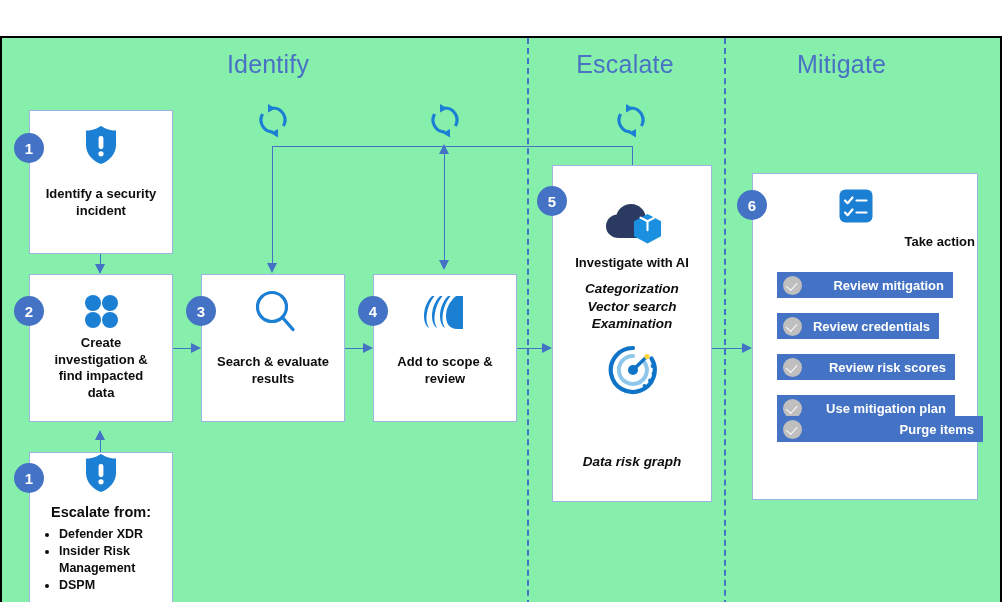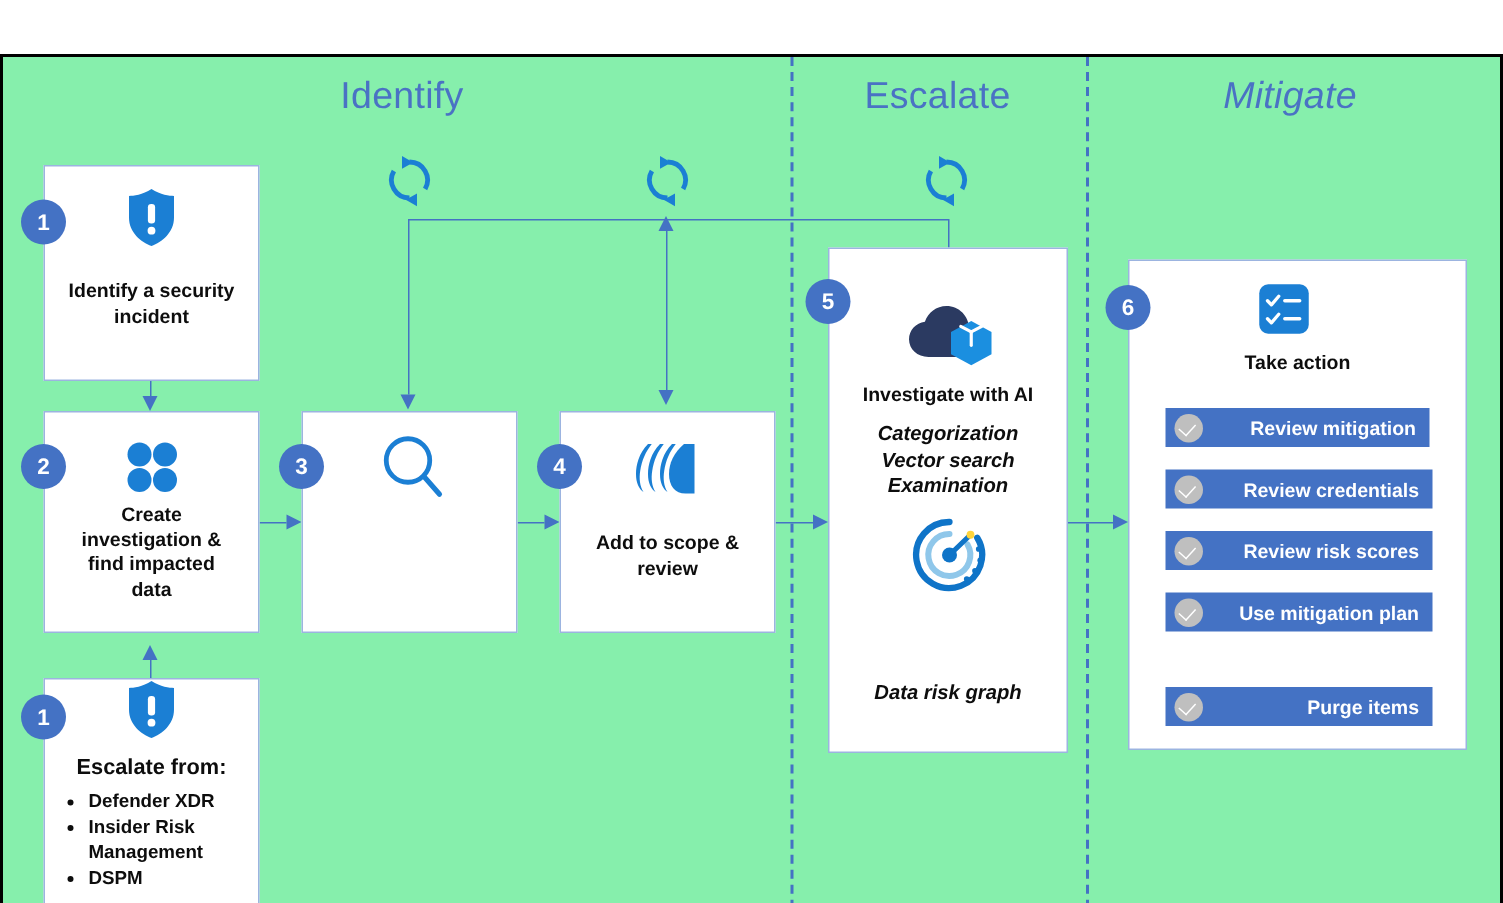--- a/index.html
+++ b/index.html
@@ -121,21 +121,21 @@
     white-space:nowrap;
   }
 </style>
 </head>
 <body>
 
 <div id="canvas">
 
   <div class="phase-title" style="left:203px;top:12px;width:126px;text-align:center;">Identify</div>
   <div class="phase-title" style="left:560px;top:12px;width:126px;text-align:center;">Escalate</div>
-  <div class="phase-title" style="left:795px;top:12px;width:126px;text-align:center;font-style:italic;">Mitigate</div>
+  <div class="phase-title" style="left:795px;top:12px;width:126px;">Mitigate</div>
 
   <div class="divider" style="left:525px;"></div>
   <div class="divider" style="left:722px;"></div>
 
   <div class="vline" style="left:98px;top:216px;height:12px;"></div>
   <div class="arrow-down" style="left:93px;top:226px;"></div>
 
   <div class="vline" style="left:98px;top:402px;height:12px;"></div>
   <div class="arrow-up" style="left:93px;top:392px;"></div>
 
@@ -215,20 +215,22 @@
 data</div>
 
   <div class="card" style="left:199px;top:236px;width:144px;height:148px;"></div>
   <div class="badge" style="left:184px;top:258px;">3</div>
   <div class="icon" style="left:250px;top:250px;">
     <svg width="46" height="48" viewBox="0 0 46 48">
       <circle cx="20" cy="19" r="14.5" fill="none" stroke="#1b7fd4" stroke-width="3.2"></circle>
       <line x1="30.5" y1="29.5" x2="41" y2="41.5" stroke="#1b7fd4" stroke-width="3.4" stroke-linecap="round"></line>
     </svg>
   </div>
+  <div class="card-label" style="left:202px;top:316px;width:138px;white-space:pre-line;">Search &amp; evaluate
+results</div>
 
   <div class="card" style="left:371px;top:236px;width:144px;height:148px;"></div>
   <div class="badge" style="left:356px;top:258px;">4</div>
   <div class="icon" style="left:418px;top:254px;">
     <svg width="48" height="42" viewBox="0 0 48 42">
       <path d="M12 4 C6 10 4 18 4 24 C4 30 6 34 9 36 C6.5 32 6 27 6.8 22 C7.8 15 10.5 9 14.5 4 Z" fill="#1b7fd4"></path>
       <path d="M20 4 C14 10 12 18 12 24 C12 30 14 34 17 36 C14.5 32 14 27 14.8 22 C15.8 15 18.5 9 22.5 4 Z" fill="#1b7fd4"></path>
       <path d="M28 4 C22 10 20 18 20 24 C20 30 22 34 25 36 C22.5 32 22 27 22.8 22 C23.8 15 26.5 9 30.5 4 Z" fill="#1b7fd4"></path>
       <path d="M36 4 C29 10 26 17 26 24 C26 32 30 37 37 37 L43 37 L43 4 Z" fill="#1b7fd4"></path>
     </svg>
@@ -291,36 +293,36 @@
     <svg width="36" height="36" viewBox="0 0 36 36">
       <rect x="1.5" y="1.5" width="33" height="33" rx="6" fill="#1b7fd4"></rect>
       <g stroke="#ffffff" stroke-width="2.2" fill="none" stroke-linecap="round" stroke-linejoin="round">
         <polyline points="7,12.5 9.6,15.2 14.5,9.5"></polyline>
         <polyline points="7,24.5 9.6,27.2 14.5,21.5"></polyline>
         <line x1="18.5" y1="12.5" x2="28.5" y2="12.5"></line>
         <line x1="18.5" y1="24.5" x2="28.5" y2="24.5"></line>
       </g>
     </svg>
   </div>
-  <div class="card-label" style="left:753px;top:196px;width:220px;">Take action</div>
+  <div class="card-label" style="left:753px;top:196px;width:220px;text-align:right;">Take action</div>
 
   <div class="act-btn" style="left:775px;top:234px;width:176px;">
     <span class="act-check"></span>
     <span class="act-text">Review mitigation</span>
   </div>
-  <div class="act-btn" style="left:775px;top:275px;width:178px;">
+  <div class="act-btn" style="left:775px;top:275px;width:162px;">
     <span class="act-check"></span>
     <span class="act-text">Review credentials</span>
   </div>
   <div class="act-btn" style="left:775px;top:316px;width:178px;">
     <span class="act-check"></span>
     <span class="act-text">Review risk scores</span>
   </div>
   <div class="act-btn" style="left:775px;top:357px;width:178px;">
     <span class="act-check"></span>
     <span class="act-text">Use mitigation plan</span>
   </div>
-  <div class="act-btn" style="left:775px;top:420px;width:178px;justify-content:flex-end;">
+  <div class="act-btn" style="left:775px;top:378px;width:206px;justify-content:flex-end;">
     <span class="act-check"></span>
     <span class="act-text">Purge items</span>
   </div>
 
 </div>
 
 </body></html>

